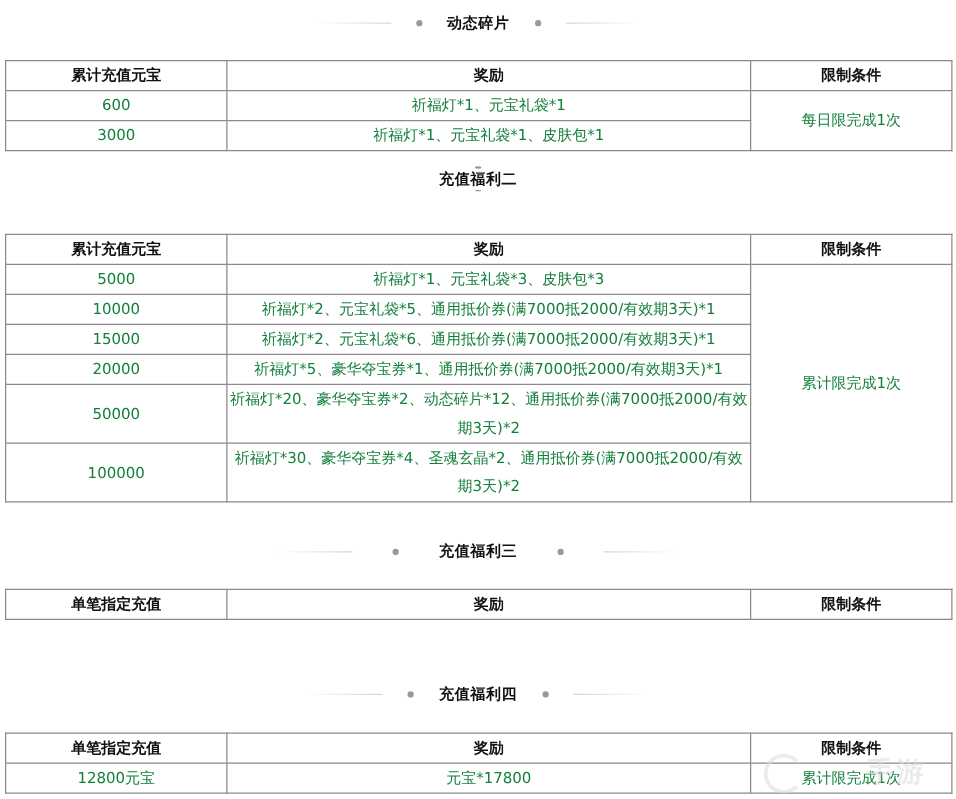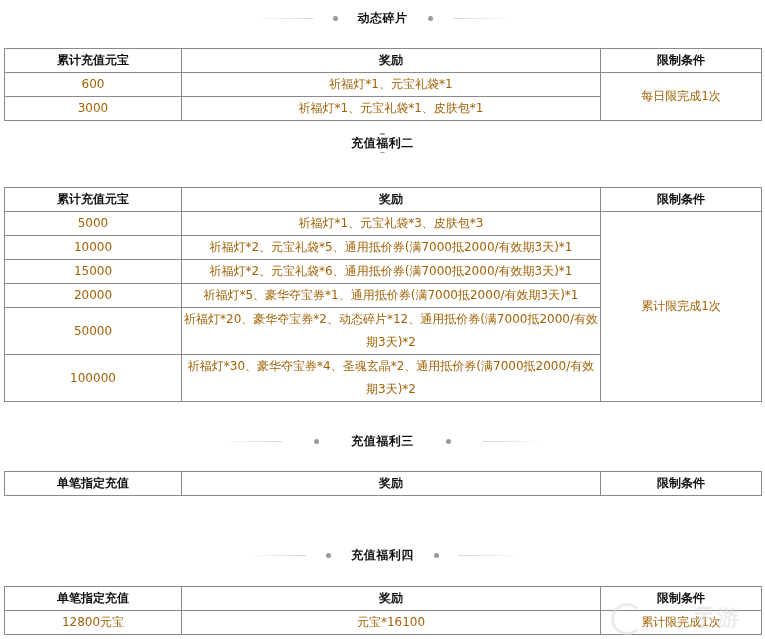--- a/index.html
+++ b/index.html
@@ -61,21 +61,21 @@
       padding: 0 4px;
       font-size: 12px;
       line-height: 23px;
     }
     table.benefit th {
       font-weight: bold;
       color: #111;
       height: 23px;
     }
     table.benefit td {
-      color: #a16207;
+      color: #15803d;
       height: 23px;
     }
     table.benefit td.reward-wrap {
       line-height: 23px;
       padding: 0 2px;
     }
     col.c1 { width: 177px; }
     col.c2 { width: 419px; }
     col.c3 { width: 161px; }
     .watermark {
@@ -226,21 +226,21 @@
       <col class="c3">
     </colgroup>
   <tbody>
       <tr>
     <th>单笔指定充值</th>
     <th>奖励</th>
     <th>限制条件</th>
   </tr>
   <tr>
     <td>12800元宝</td>
-    <td>元宝*16100</td>
+    <td>元宝*17800</td>
     <td>累计限完成1次</td>
   </tr>
 </tbody>
   </table>
 
 <div class="watermark">
   <span class="wm-circle"></span>
   <span class="wm-text">手游</span>
 </div>
 

